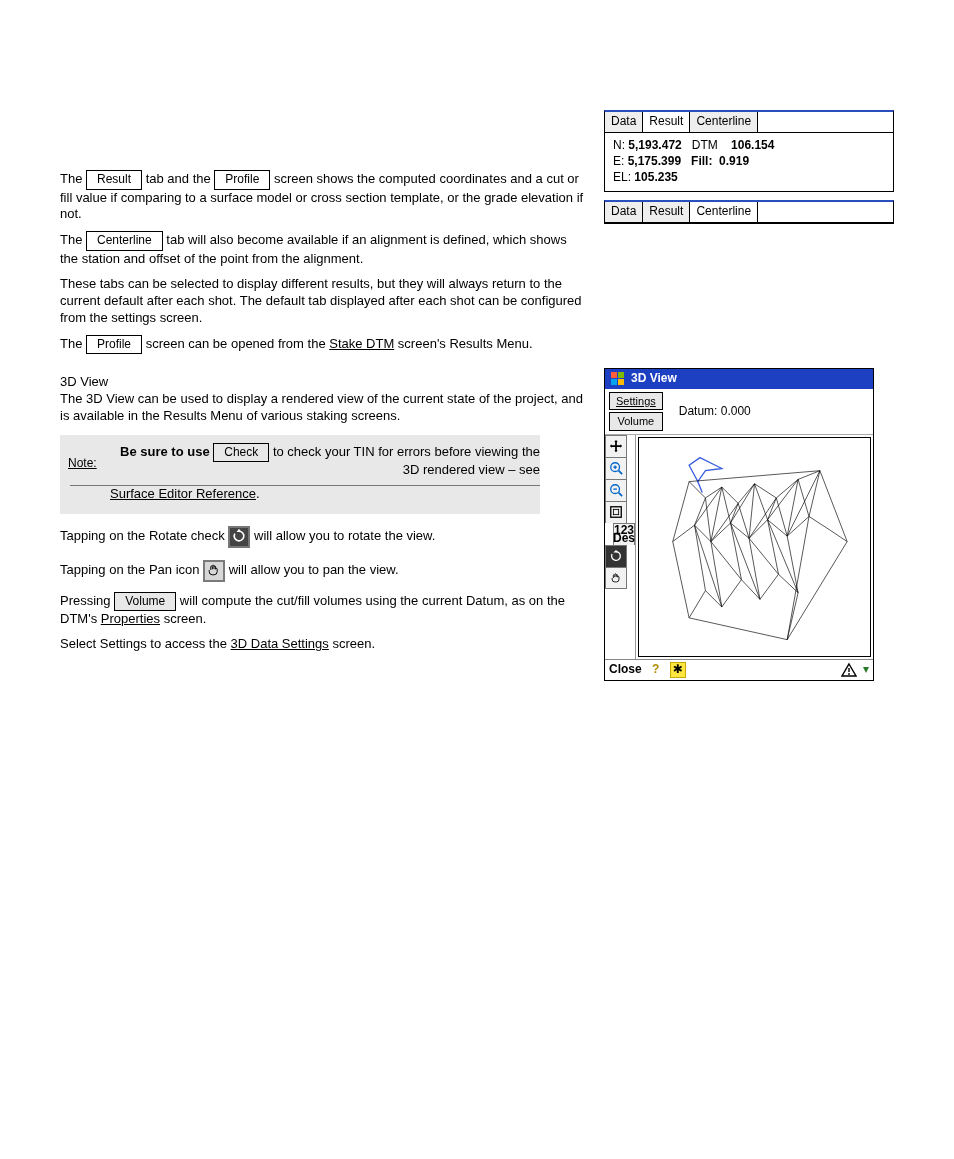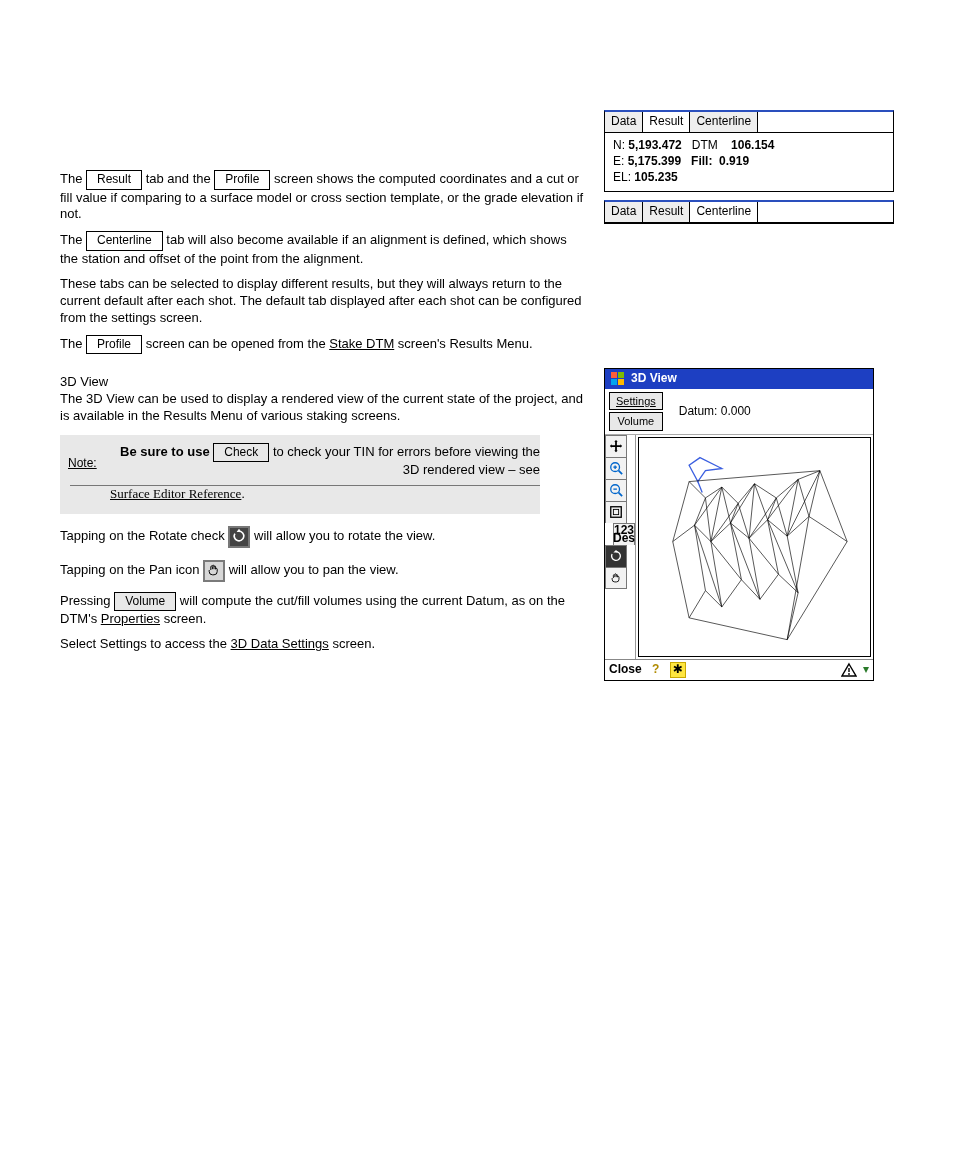--- a/index.html
+++ b/index.html
@@ -224,21 +224,21 @@
     <div style="height:6px;"></div>
     <div style="font-size:13px;">3D View</div>
     <p>The 3D View can be used to display a rendered view of the current state of the project, and is available in the Results Menu of various staking screens.</p>
 
     <div class="note-block">
       <div class="note-text">
         <span class="b">Be sure to use </span>
         <span class="btn-inline grey">Check</span>
         <span> to check your TIN for errors before viewing the 3D rendered view – see</span>
       </div>
-      <div style="padding-left:40px;font-family:Liberation Serif, serif;">
+      <div style="padding-left:40px;">
         <span class="underline">Surface Editor Reference</span>.
       </div>
       <div style="margin-top:-48px; margin-left:-2px;">
         <span class="note-label">Note:</span>
       </div>
       <div style="height:30px;"></div>
     </div>
 
     <div class="hang">
       <span class="txt">

